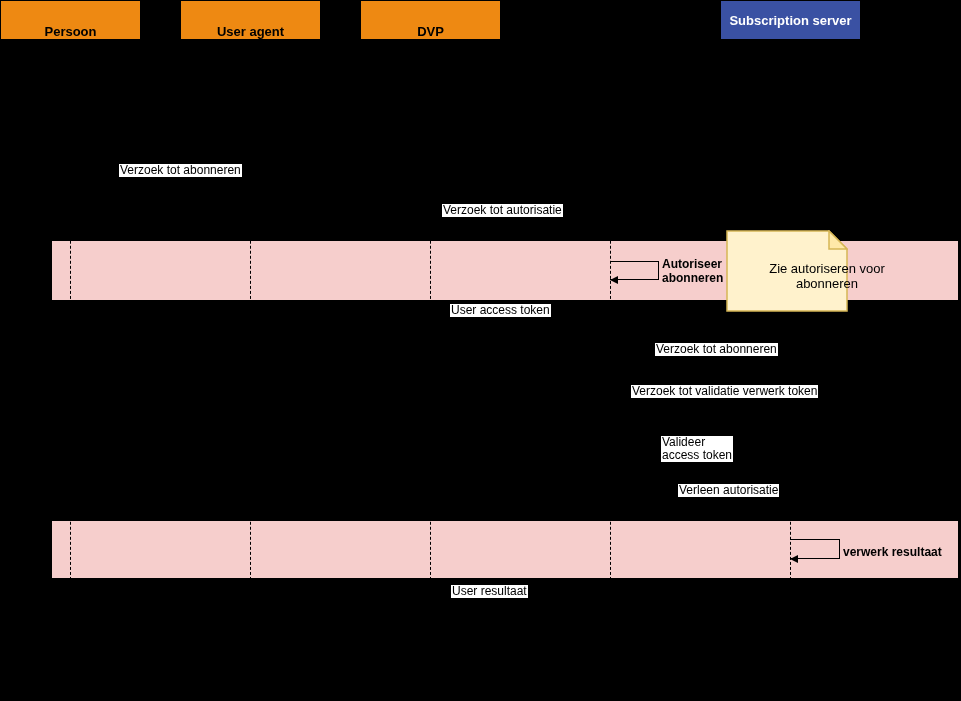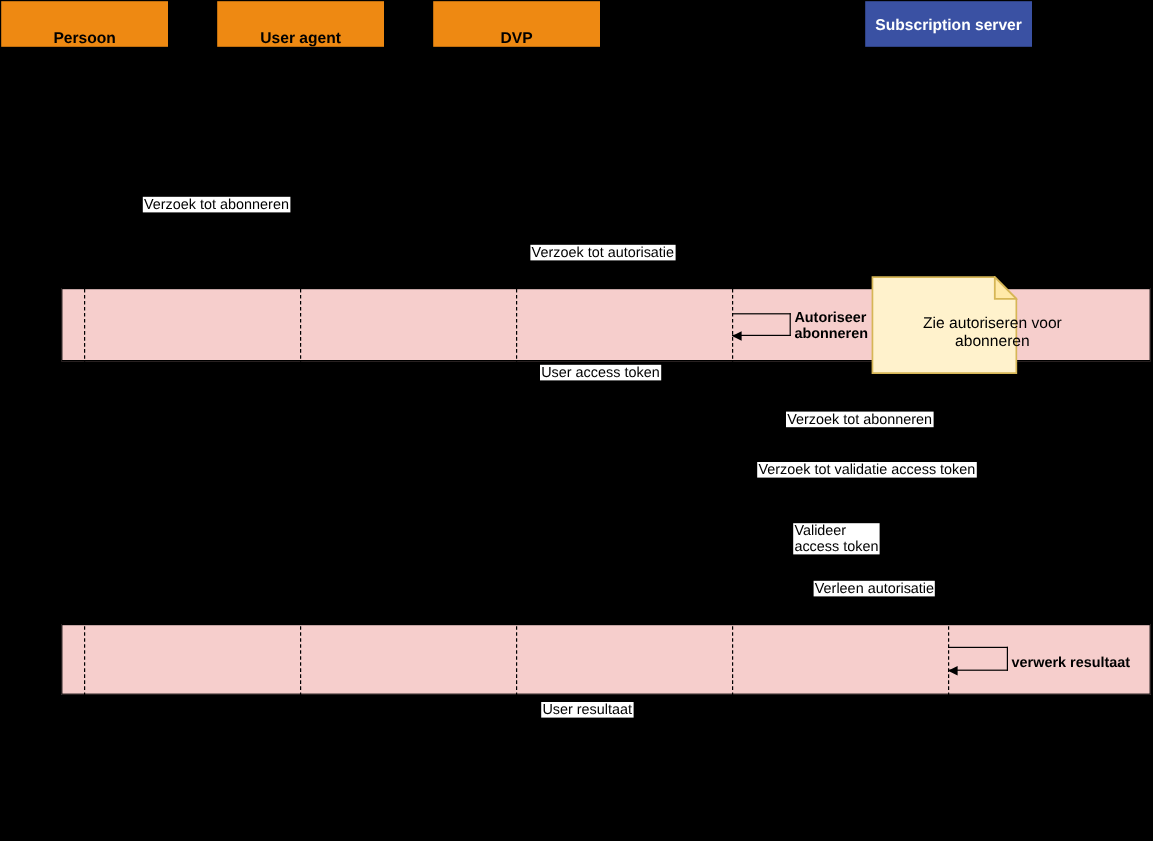--- a/index.html
+++ b/index.html
@@ -117,20 +117,20 @@
     <div class="note-text">Zie autoriseren voor
 abonneren</div>
   </div>
 
   <div class="msg" style="left:119px;top:164px">Verzoek tot abonneren</div>
   <div class="msg" style="left:442px;top:204px">Verzoek tot autorisatie</div>
   <div class="msg selfmsg" style="left:662px;top:257px">Autoriseer
 abonneren</div>
   <div class="msg" style="left:450px;top:304px">User access token</div>
   <div class="msg" style="left:655px;top:343px">Verzoek tot abonneren</div>
-  <div class="msg" style="left:631px;top:385px">Verzoek tot validatie access token</div>
+  <div class="msg" style="left:631px;top:385px">Verzoek tot validatie verwerk token</div>
   <div class="msg" style="left:661px;top:436px">Valideer
 access token</div>
   <div class="msg" style="left:678px;top:484px">Verleen autorisatie</div>
   <div class="msg selfmsg" style="left:843px;top:545px">verwerk resultaat</div>
   <div class="msg" style="left:451px;top:585px">User resultaat</div>
 
 </div>
 
 </body></html>

